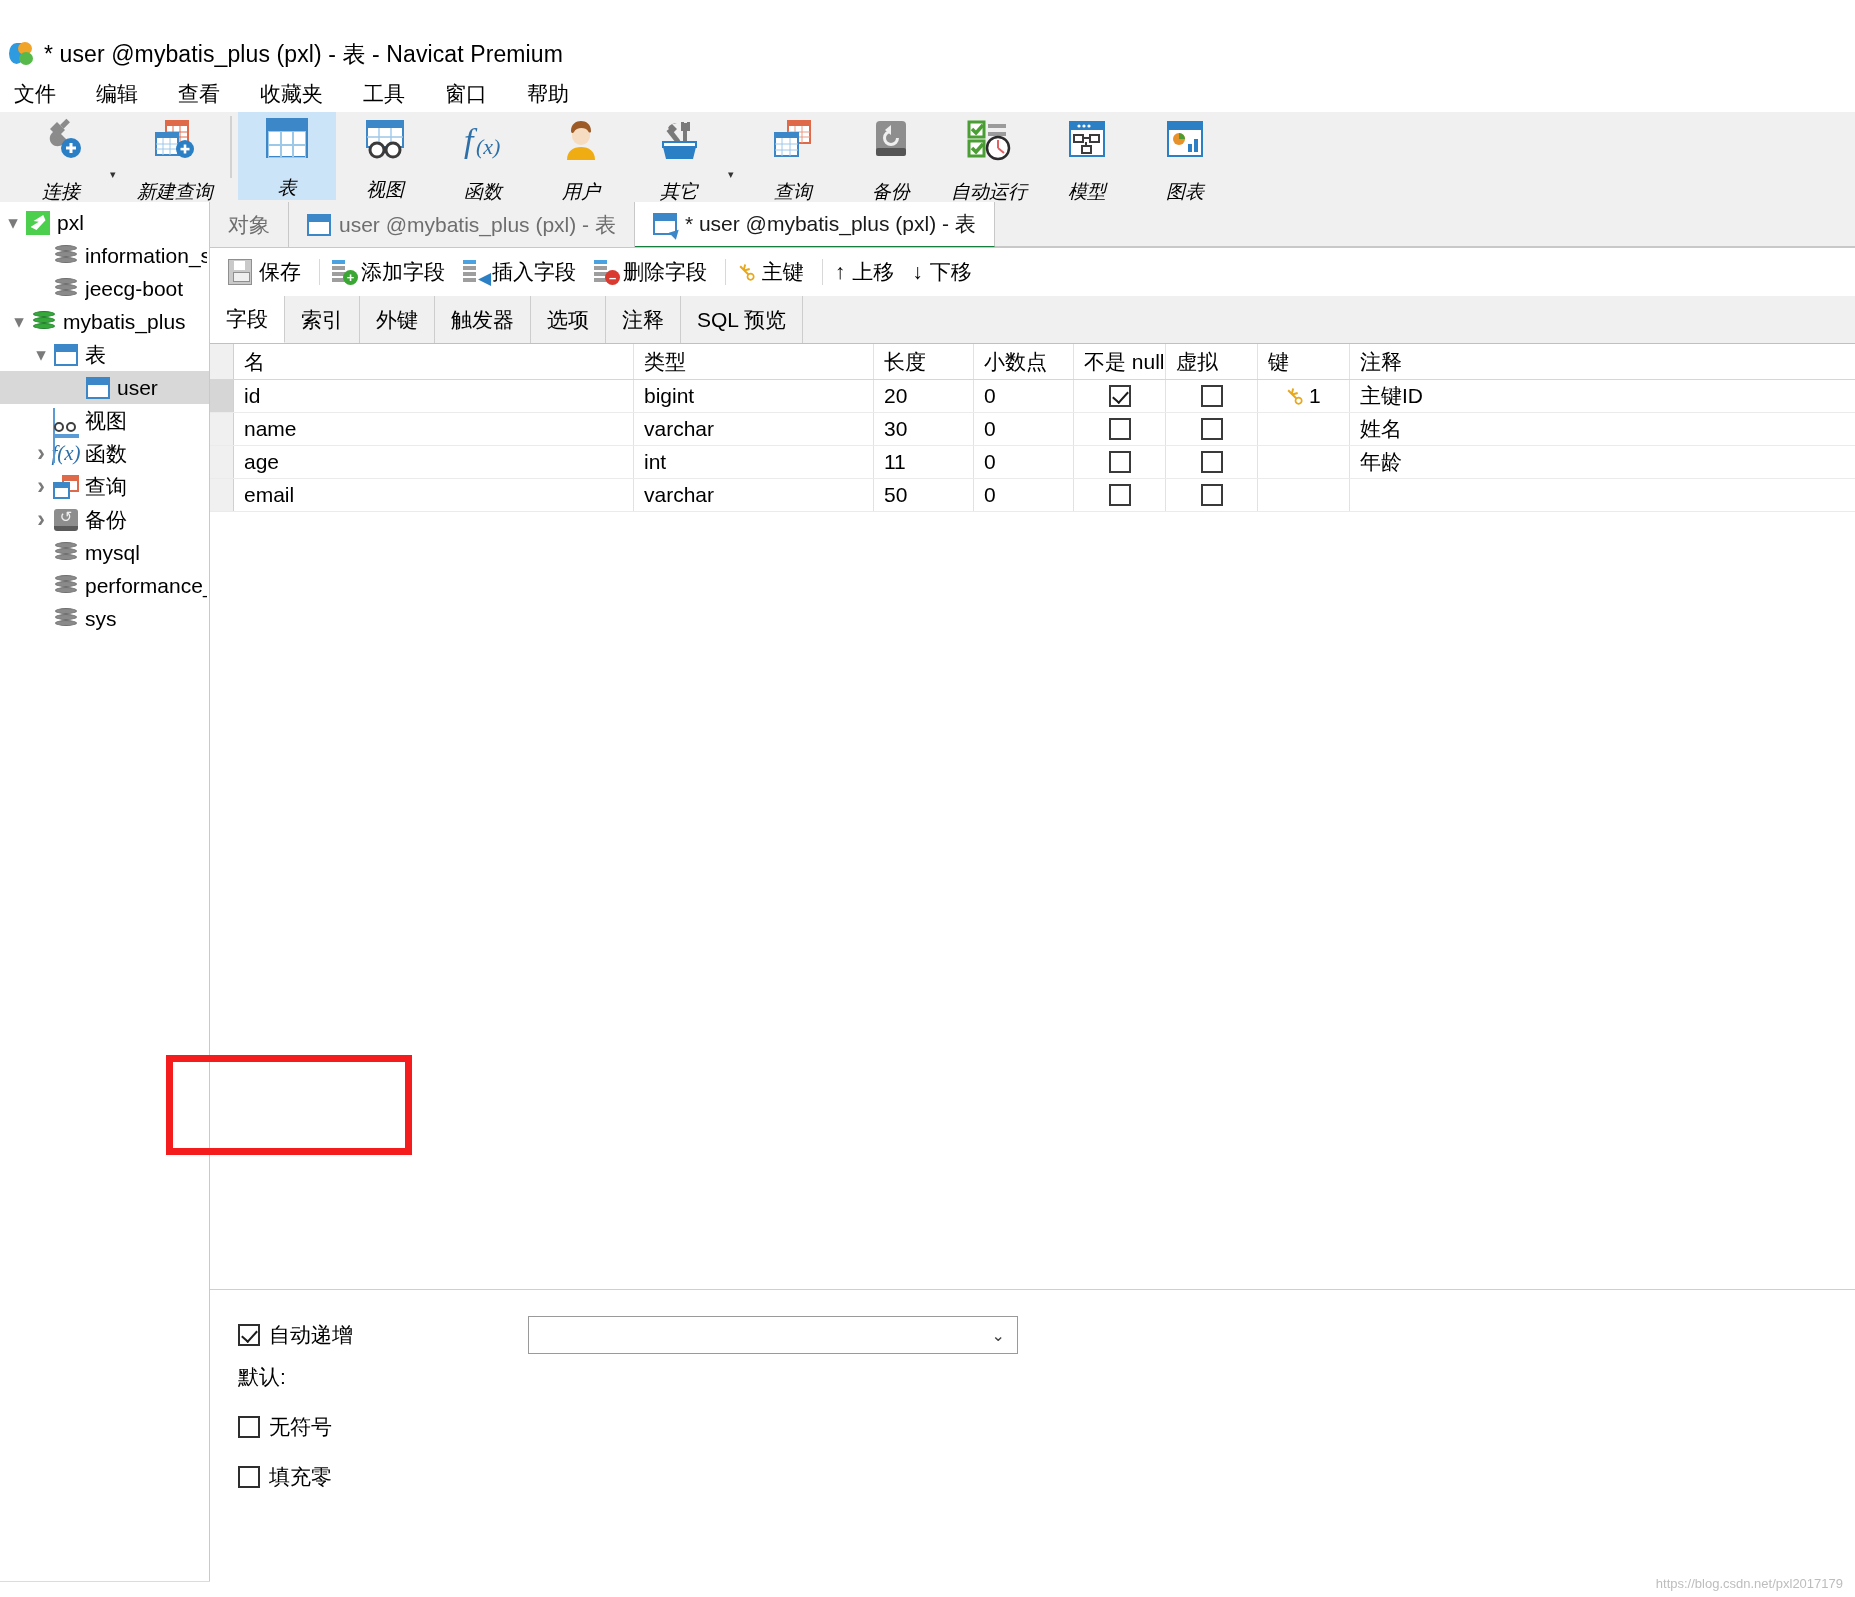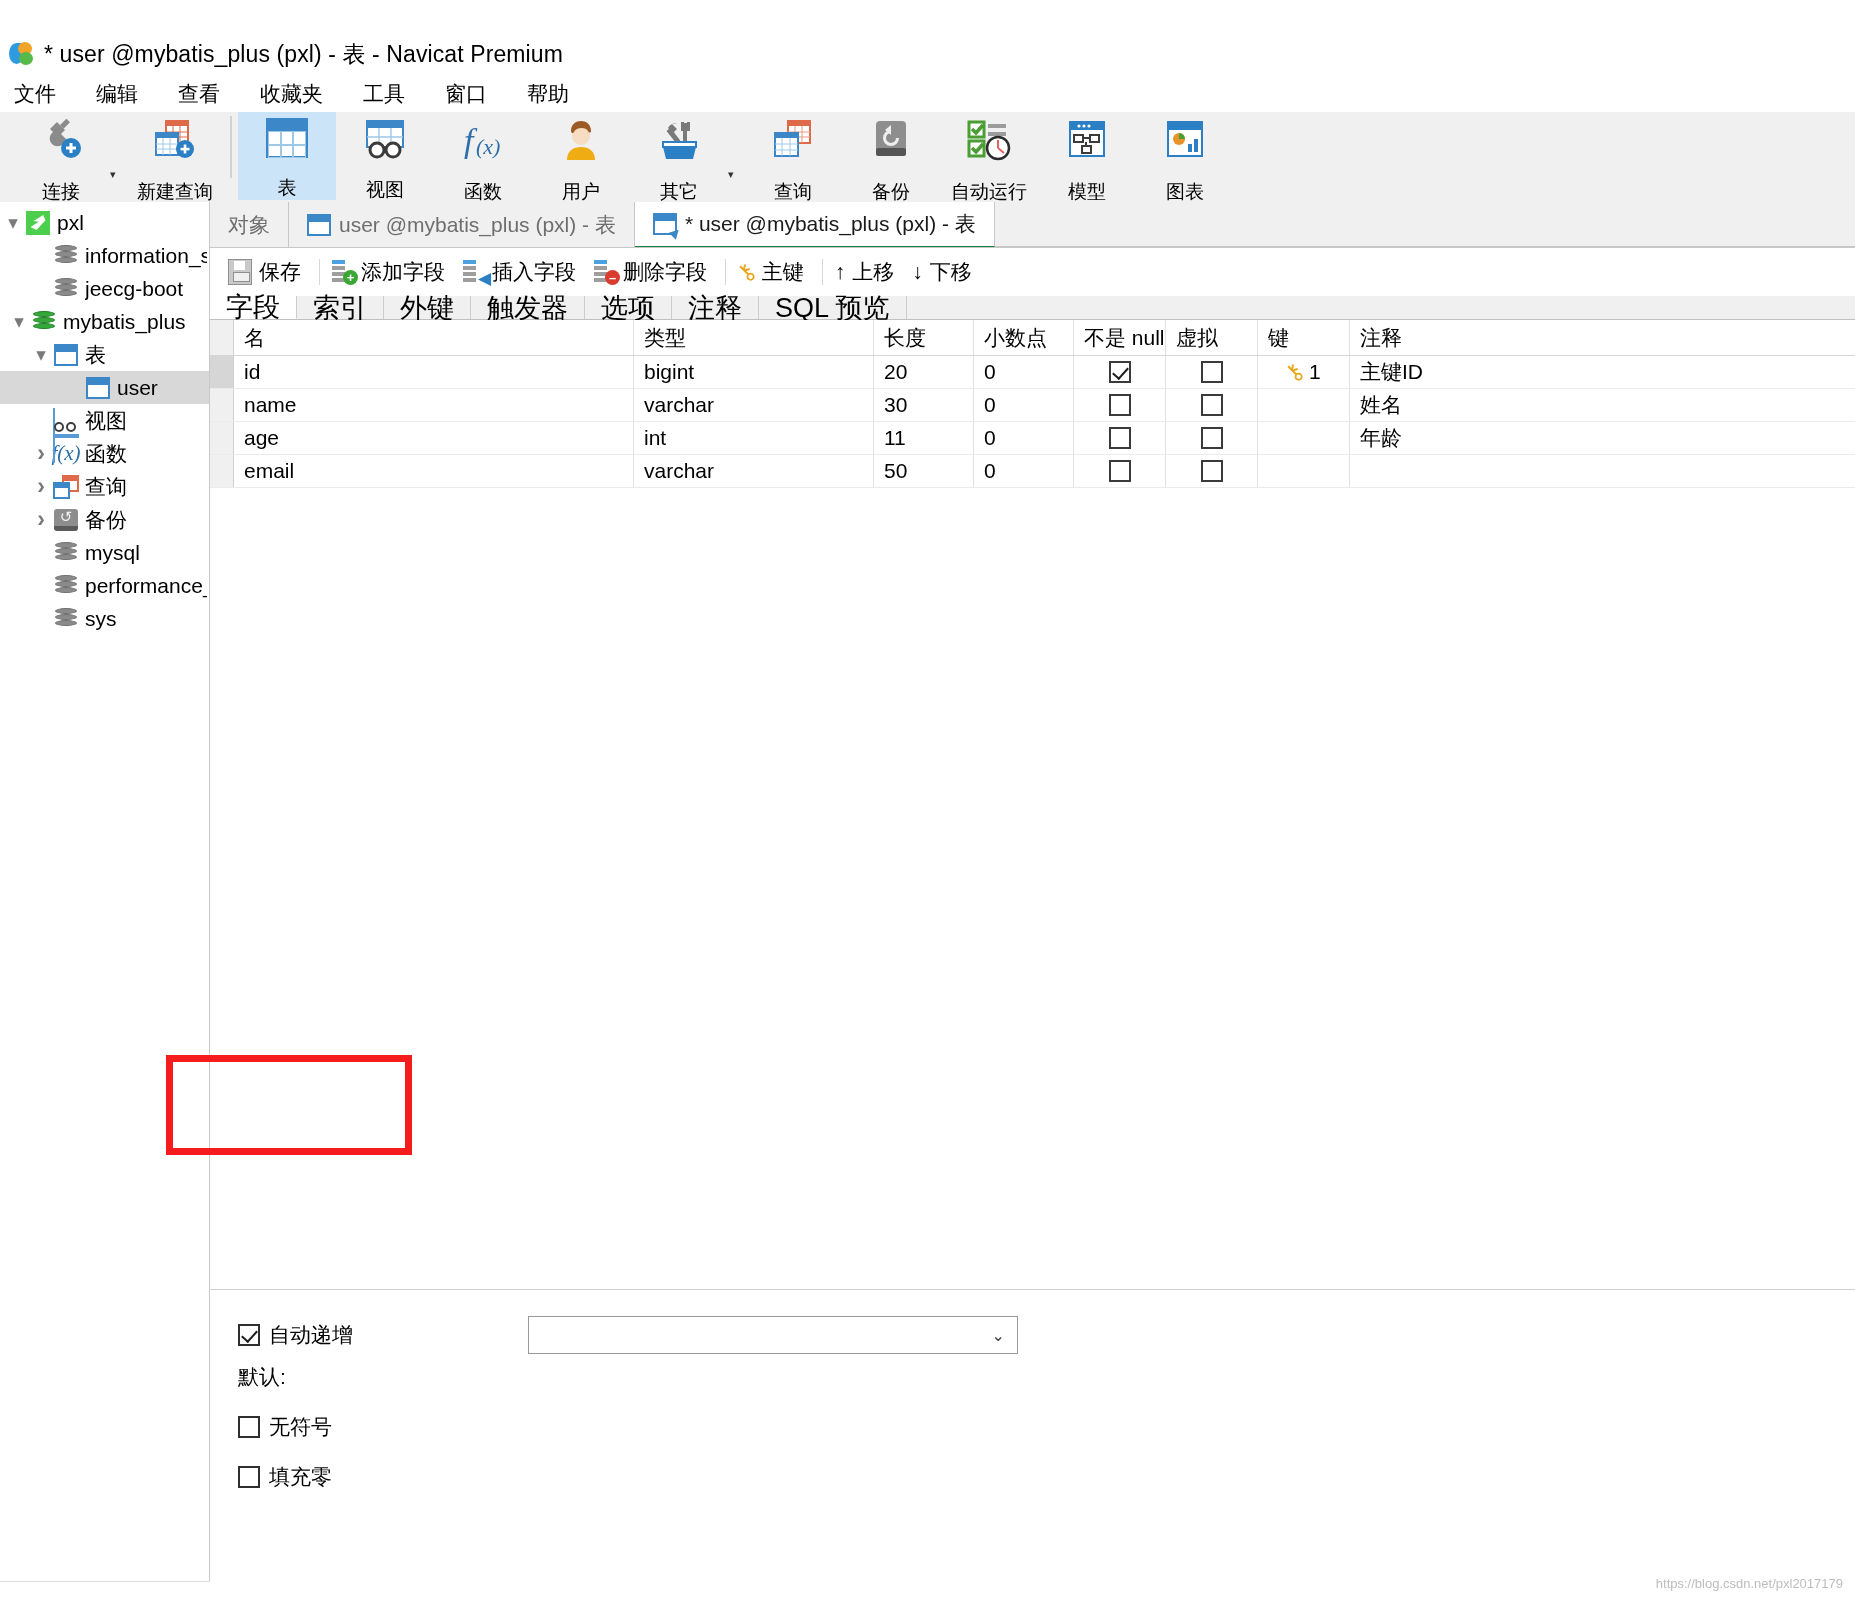--- a/index.html
+++ b/index.html
@@ -63,21 +63,21 @@
   }
   .tb-item {
     width: 98px; height: 88px;
     display: flex; flex-direction: column;
     align-items: center; justify-content: flex-start;
     padding-top: 6px;
     font-size: 19px;
   }
   .tb-item.sel { background: #cce4f7; }
   .tb-icon { height: 46px; display: flex; align-items: center; justify-content: center; }
-  .tb-label { margin-top: 17px; }
+  .tb-label { margin-top: 17px; font-style: italic; }
   .tb-caret {
     width: 16px; align-self: center; margin-top: 34px;
     font-size: 11px; color: #333;
   }
   .tb-sep { width: 2px; height: 62px; background: #d2d2d2; margin: 4px 6px 0 6px; }
   .grid-icon { width: 42px; height: 40px; background: #fff; border: 2px solid #3b87c8; }
   .grid-icon .top { height: 11px; background: #3b87c8; }
   .grid-icon .cells { display: grid; grid-template-columns: 1fr 1fr 1fr; grid-template-rows: 1fr 1fr; height: 27px; }
   .grid-icon .cells div { border: 1px solid #9ec8e8; }
 
@@ -196,22 +196,22 @@
     border-radius: 50%; display: flex; align-items: center; justify-content: center;
     color: #fff; font-size: 13px; line-height: 1; font-weight: bold;
   }
   .badge.green { background: #3aa734; }
   .badge.red { background: #d93b30; }
   .badge.arrow { background: none; color: #2b7fc4; font-size: 17px; right: -7px; bottom: -2px; }
   .key-ico { color: #e8a81c; font-size: 23px; transform: rotate(-45deg); display: inline-block; }
 
   
   .subtabs {
-    height: 24px; display: flex; align-items: stretch;
-    border-bottom: 1px solid #c0c0c0; background: #f0f0f0; font-size: 27px;
+    height: 48px; display: flex; align-items: stretch;
+    border-bottom: 1px solid #c0c0c0; background: #f0f0f0; font-size: 21px;
   }
   .stab {
     display: flex; align-items: center; padding: 0 16px;
     border-right: 1px solid #cdcdcd; background: #f0f0f0;
   }
   .stab.active { background: #ffffff; border-bottom: 1px solid #fff; }
   .subtabs .filler { flex: 1 1 auto; }
 
   
   .gridwrap { flex: 1 1 auto; display: flex; flex-direction: column; min-height: 0; }

